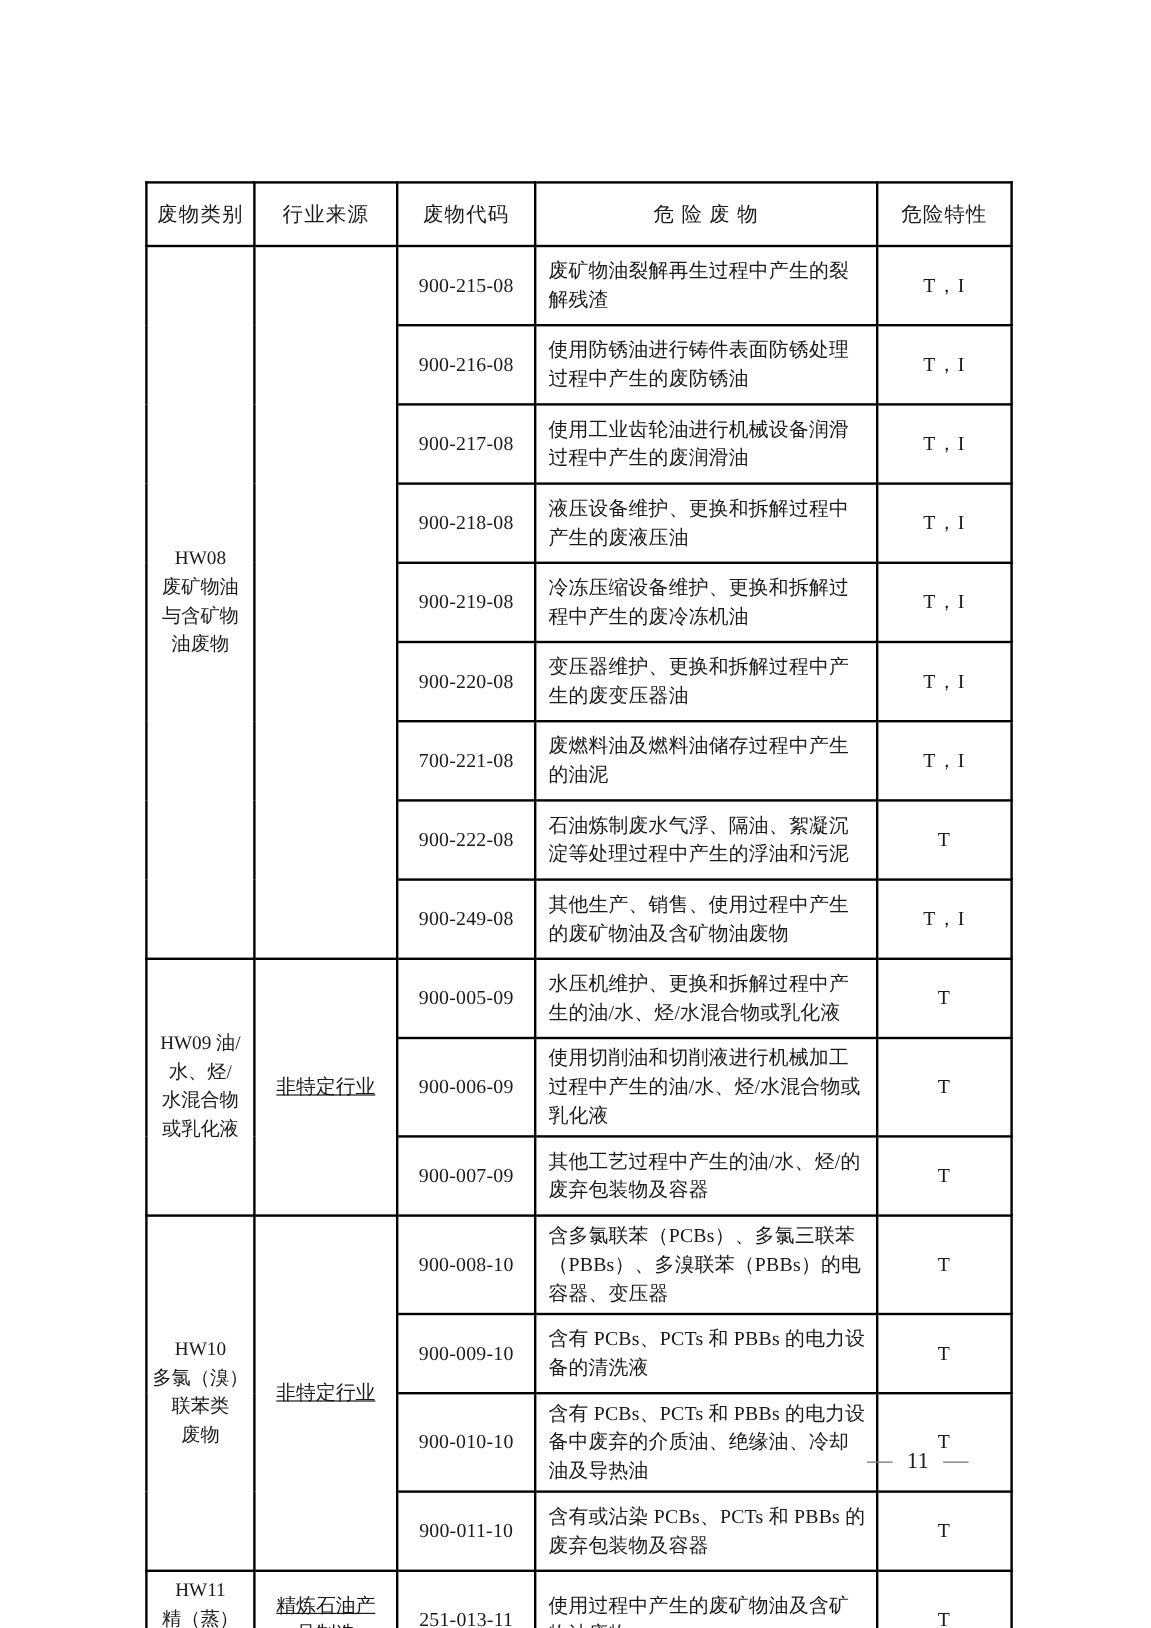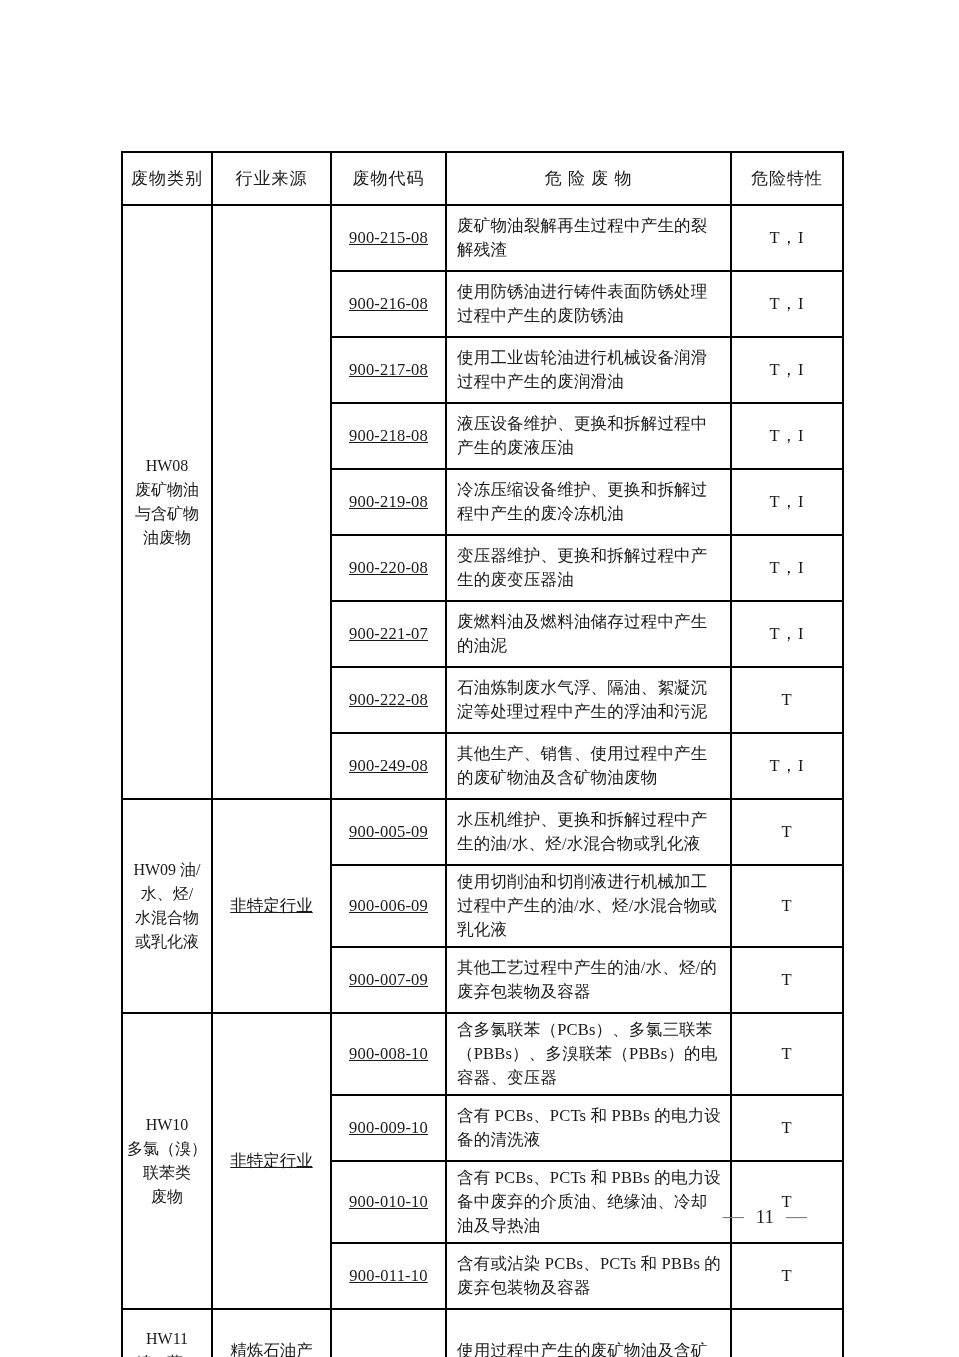--- a/index.html
+++ b/index.html
@@ -38,34 +38,33 @@
   }
   .waste-table td {
     font-size: 16.5px;
     line-height: 24px;
   }
   .category-cell {
     text-align: center;
     white-space: pre-line;
     font-size: 16px !important;
     line-height: 26px;
-    padding: 17px 1px;
+    padding: 4px 1px;
   }
   .industry-cell {
     text-align: center;
     white-space: pre-line;
     line-height: 26px;
     padding: 4px 2px;
     text-decoration: underline;
   }
   .code-cell {
     text-align: center;
     letter-spacing: 0.2px;
     padding: 3px 2px;
-    text-decoration: underline;
   }
   .desc-cell {
     text-align: left;
     padding: 4px 6px 4px 10px;
     letter-spacing: 0.2px;
     margin-top: 20px;
   }
   .trait-cell {
     text-align: center;
     letter-spacing: 1px;
@@ -138,21 +137,21 @@
         <td class="code-cell">900-219-08</td>
         <td class="desc-cell">冷冻压缩设备维护、更换和拆解过程中产生的废冷冻机油</td>
         <td class="trait-cell">T，I</td>
       </tr>
       <tr>
         <td class="code-cell">900-220-08</td>
         <td class="desc-cell">变压器维护、更换和拆解过程中产生的废变压器油</td>
         <td class="trait-cell">T，I</td>
       </tr>
       <tr>
-        <td class="code-cell">900-221-07</td>
+        <td class="code-cell">700-221-08</td>
         <td class="desc-cell">废燃料油及燃料油储存过程中产生的油泥</td>
         <td class="trait-cell">T，I</td>
       </tr>
       <tr>
         <td class="code-cell">900-222-08</td>
         <td class="desc-cell">石油炼制废水气浮、隔油、絮凝沉淀等处理过程中产生的浮油和污泥</td>
         <td class="trait-cell">T</td>
       </tr>
       <tr>
         <td class="code-cell">900-249-08</td>

